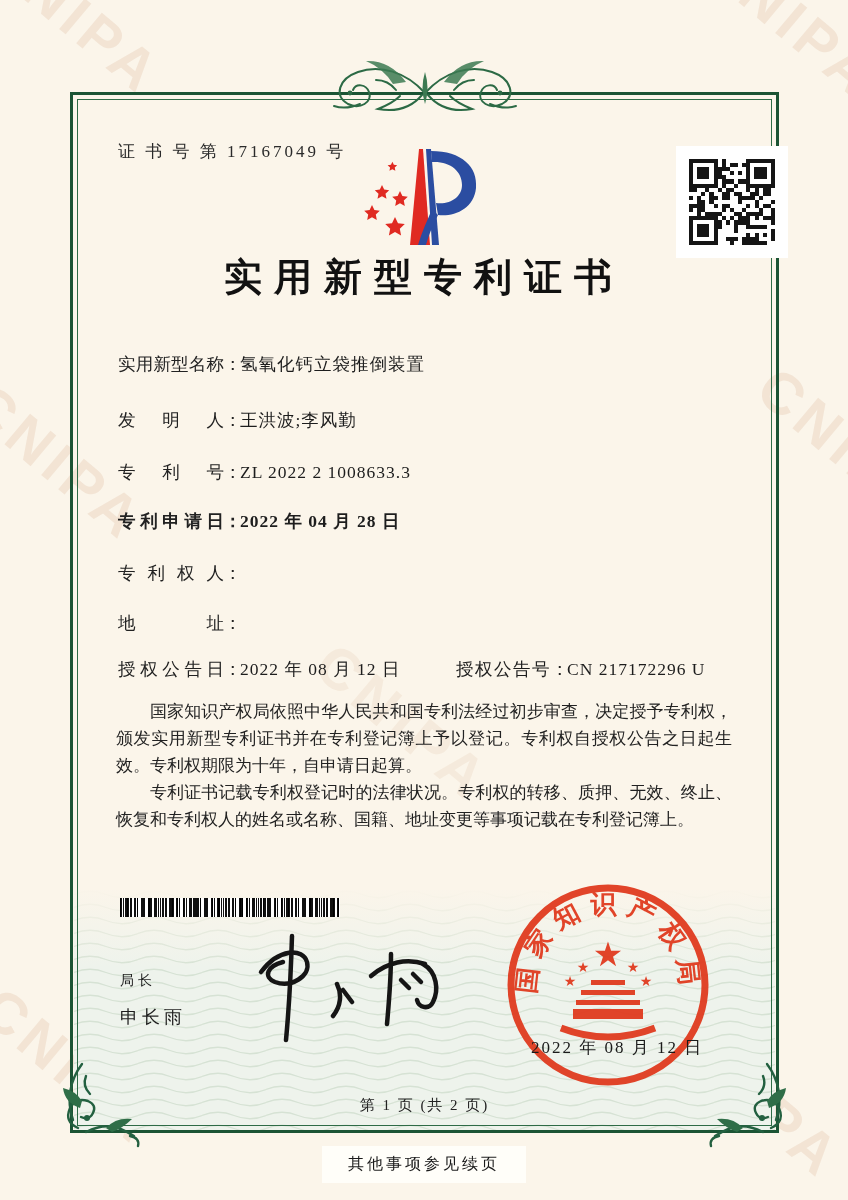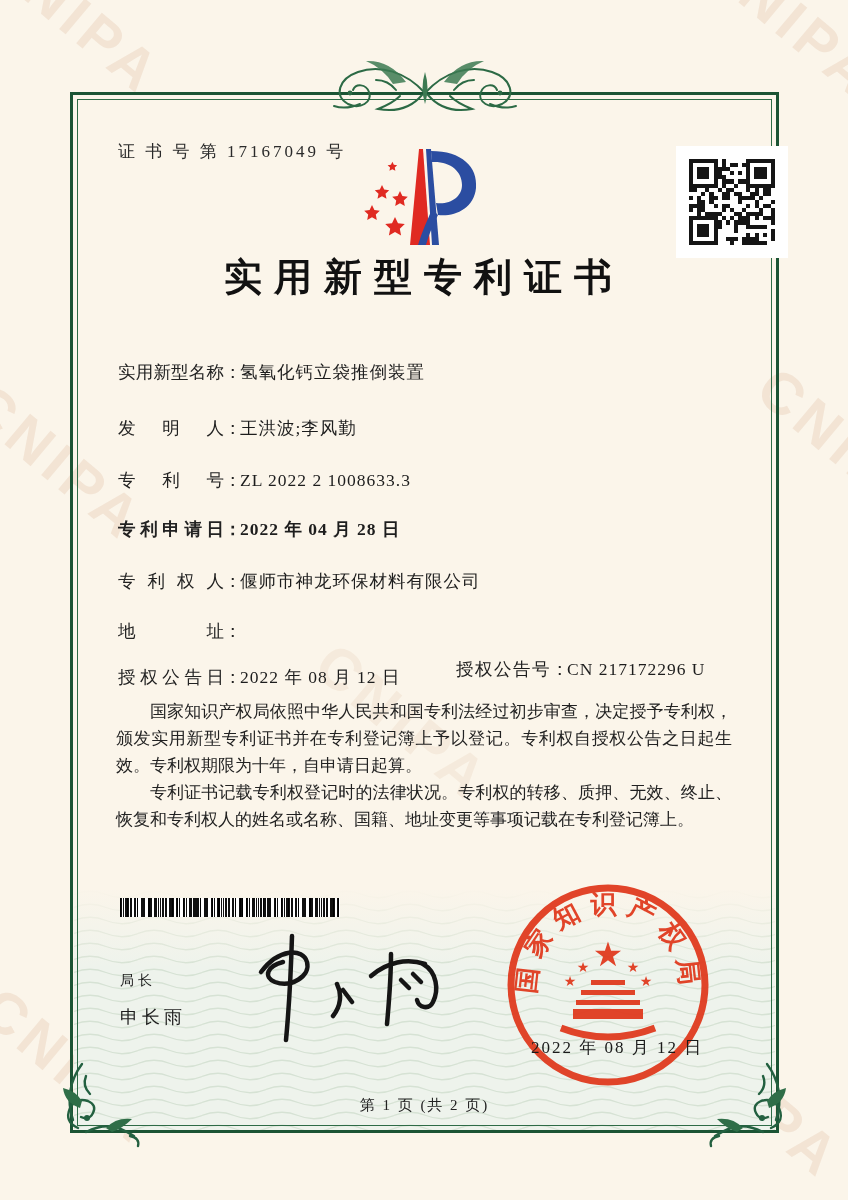--- a/index.html
+++ b/index.html
@@ -34,21 +34,21 @@
   .cert-no{position:absolute;left:118px;top:140px;font-size:17px;letter-spacing:3px;color:#2a2a2a;}
   .qr-box{position:absolute;left:676px;top:146px;width:112px;height:112px;background:#ffffff;}
   .qr-grid{position:absolute;left:13px;top:13px;width:86px;height:86px;background:#fff;}
   .qr-cell{position:absolute;background:#151515;}
   .title{
     position:absolute;left:0;top:252px;width:100%;text-align:center;
     font-size:38px;font-weight:bold;letter-spacing:12px;color:#111;
   }
   
   .row{position:absolute;left:118px;width:620px;display:flex;align-items:baseline;font-size:17.5px;}
-  .flabel{width:106px;text-align:justify;text-align-last:justify;color:#222;flex:none;margin-top:8px;}
+  .flabel{width:106px;text-align:justify;text-align-last:justify;color:#222;flex:none;}
   .fcolon{flex:none;width:16px;color:#222;}
   .fvalue{letter-spacing:1px;color:#1d1d1d;white-space:nowrap;}
   .gazette{position:absolute;left:338px;top:0;display:flex;align-items:baseline;}
   .glabel{letter-spacing:1.5px;}
   
   .body-text{
     position:absolute;left:116px;top:698px;width:616px;
     font-size:17px;line-height:27px;text-align:justify;color:#222;
   }
   .body-text p{margin:0;text-indent:2em;}
@@ -330,21 +330,20 @@
     <span class="fvalue">ZL 2022 2 1008633.3</span>
   </div>
   <div class="row" style="top:509px;font-weight:bold;">
     <span class="flabel">专利申请日</span>
       <span class="fcolon">：</span>
     <span class="fvalue">2022 年 04 月 28 日</span>
   </div>
   <div class="row" style="top:561px;">
     <span class="flabel">专利权人</span>
       <span class="fcolon">：</span>
-    <span class="fvalue">偃师市神龙环保材料有限公司</span>
   </div>
   <div class="row" style="top:611px;">
     <span class="flabel">地址</span>
       <span class="fcolon">：</span>
   </div>
   <div class="row" style="top:657px;">
     <span class="flabel">授权公告日</span>
       <span class="fcolon">：</span>
     <span class="fvalue">2022 年 08 月 12 日</span>
     <span class="gazette">
@@ -394,14 +393,15 @@
         <rect x="78" y="110" width="54" height="5"></rect>
         <rect x="73" y="120" width="64" height="5"></rect>
         <rect x="70" y="129" width="70" height="10"></rect>
         <path d="M58 148 Q105 166 152 148" stroke="#e0371b" stroke-width="7" fill="none"></path>
       </g>
     </g>
   </svg>
   <div class="seal-date">2022 年 08 月 12 日</div>
 
   <div class="page-info">第 1 页 (共 2 页)</div>
+  <div class="continuation">其他事项参见续页</div>
 
 </div>
 
 </body></html>

